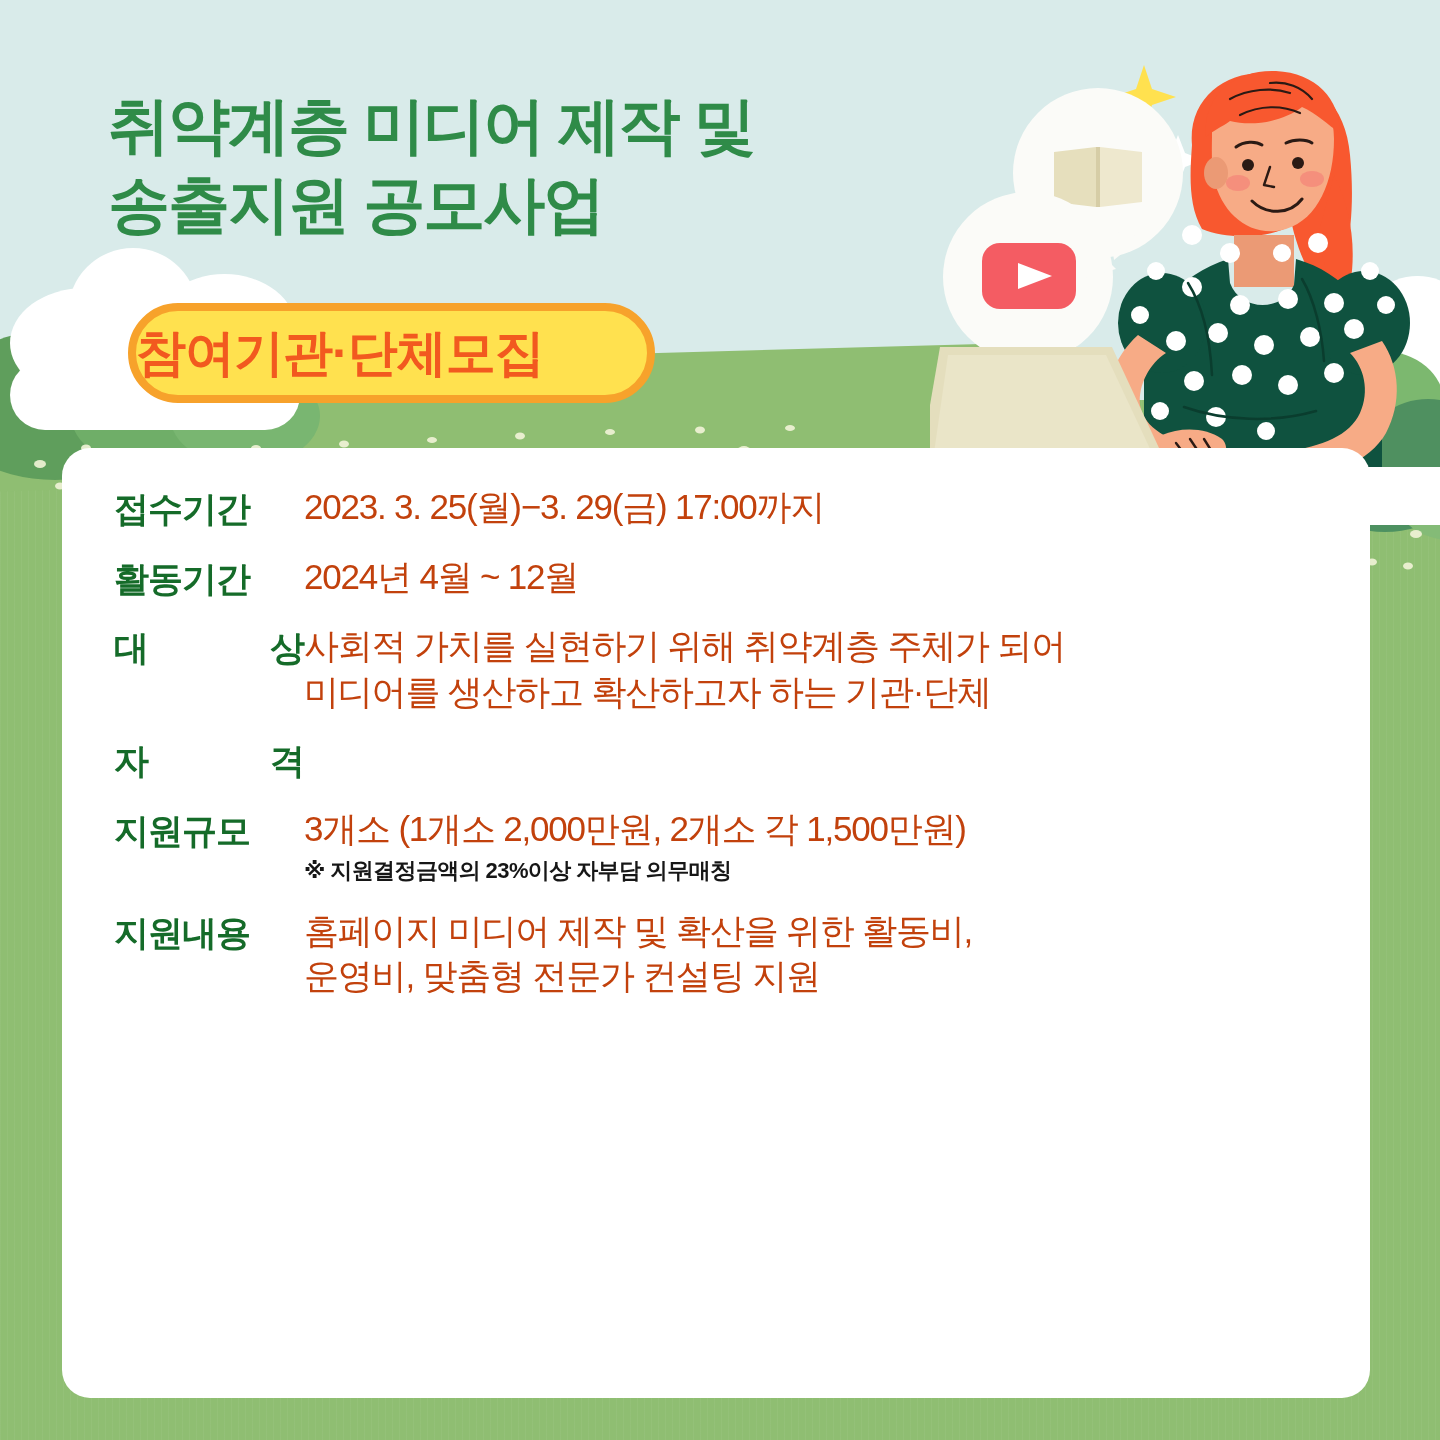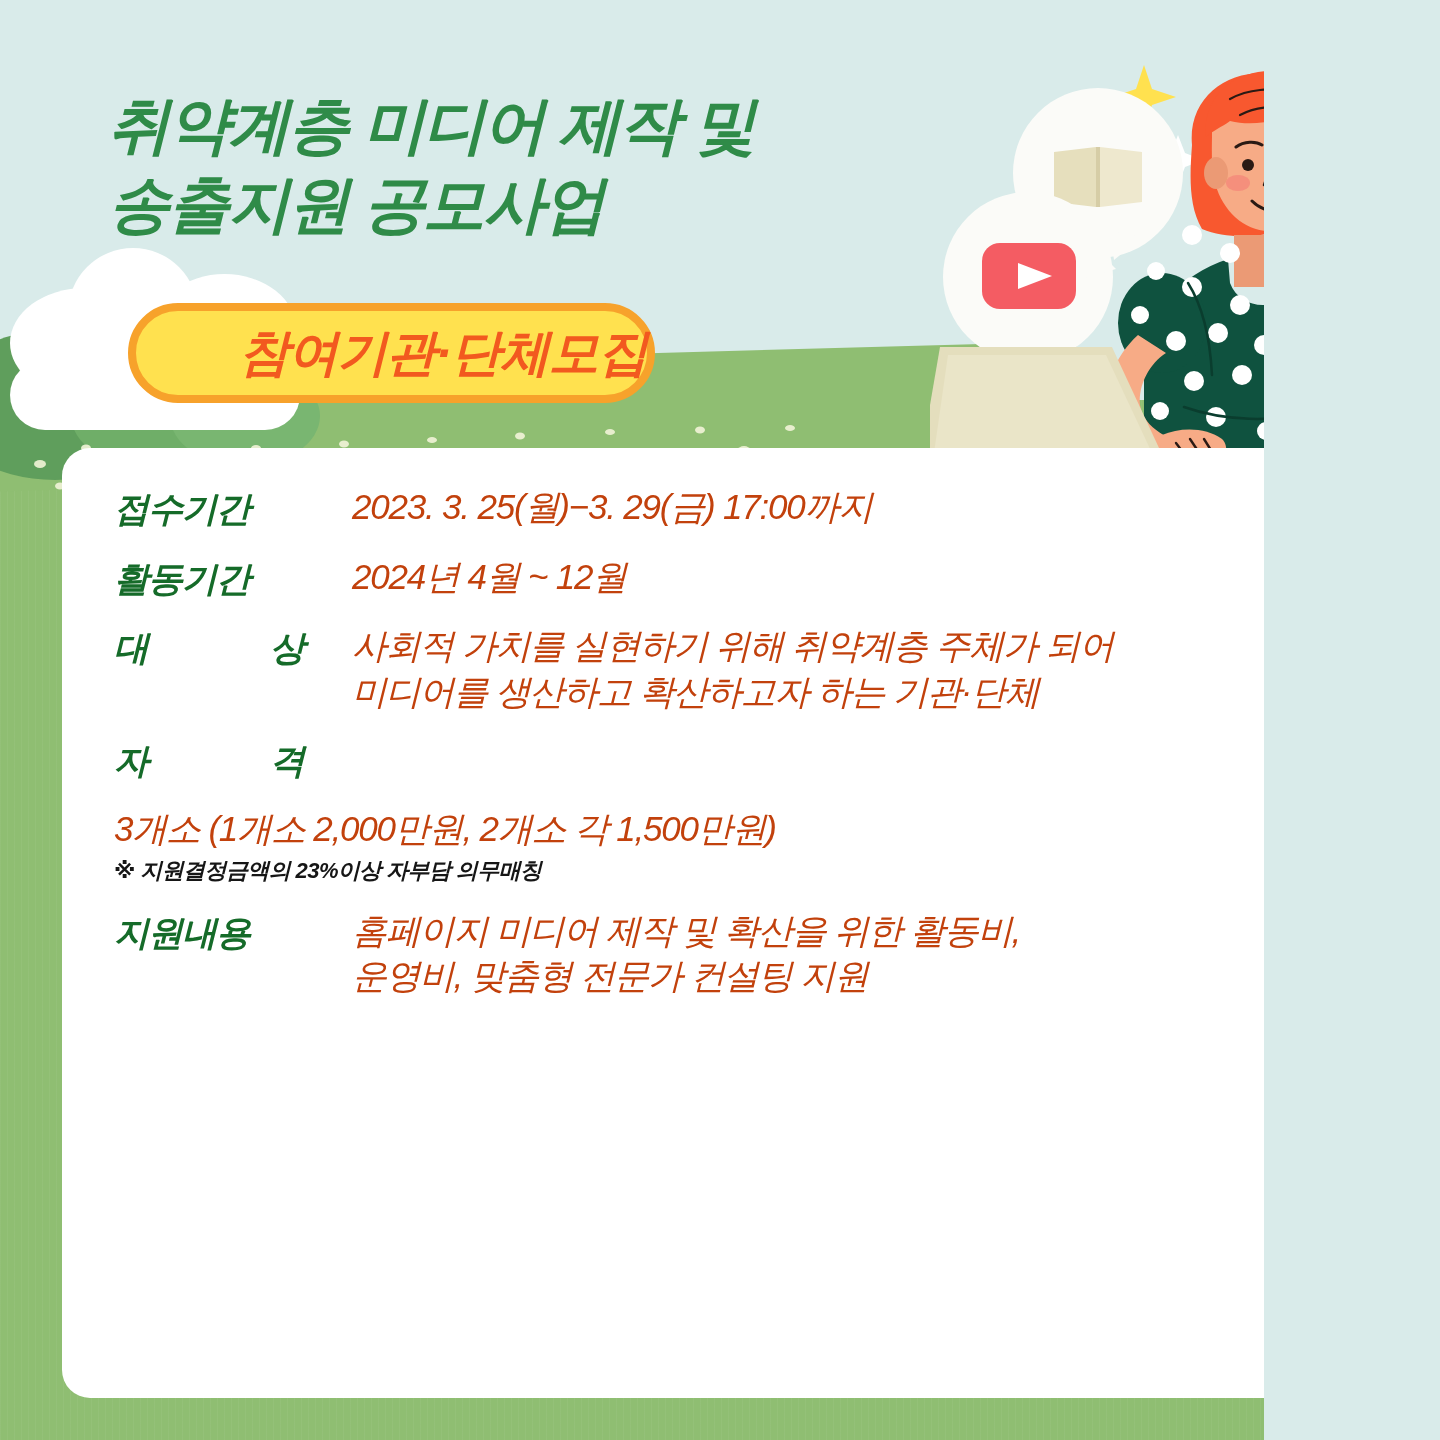--- a/index.html
+++ b/index.html
@@ -8,25 +8,24 @@
   }
   body {
     width: 1440px;
     height: 1440px;
     overflow: hidden;
     font-family: "Liberation Sans", "DejaVu Sans", sans-serif;
     background: #d9ebea;
   }
   #poster {
     position: relative;
-    width: 1264px;
+    width: 1440px;
     height: 1440px;
     overflow: hidden;
     background: #d9ebea;
-    font-style: italic;
   }
 
   
   .sky {
     position: absolute;
     left: 0; top: 0;
     width: 1440px; height: 470px;
     background: #d9ebea;
   }
   .grass-base {
@@ -116,21 +115,21 @@
     left: 128px;
     top: 303px;
     width: 527px;
     height: 100px;
     box-sizing: border-box;
     background: #ffe14f;
     border: 8px solid #f7a22b;
     border-radius: 52px;
     display: flex;
     align-items: center;
-    justify-content: flex-end;
+    justify-content: flex-start;
     z-index: 7;
   }
   .badge-text {
     font-size: 50px;
     font-weight: 800;
     color: #f2591f;
     letter-spacing: -1px;
   }
 
   
@@ -158,21 +157,20 @@
   .rows {
     position: absolute;
     left: 52px;
     top: 36px;
     width: 1220px;
   }
   .row {
     display: flex;
     align-items: flex-start;
     margin-bottom: 22px;
-    gap: 48px;
   }
   .row:last-child { margin-bottom: 0; }
 
   .label {
     width: 190px;
     flex: 0 0 190px;
     font-size: 35px;
     font-weight: 800;
     color: #156b29;
     letter-spacing: -1px;
@@ -419,20 +417,21 @@
         <div class="label spread">대 상</div>
         <div class="value">사회적 가치를 실현하기 위해 취약계층 주체가 되어
 미디어를 생산하고 확산하고자 하는 기관·단체</div>
       </div>
 
       <div class="row">
         <div class="label spread">자 격</div>
       </div>
 
       <div class="row">
+        <div class="label">지원규모</div>
         <div>
           <div class="value">3개소 (1개소 2,000만원, 2개소 각 1,500만원)</div>
           <div class="note">※ 지원결정금액의 23%이상 자부담 의무매칭</div>
         </div>
       </div>
 
       <div class="row">
         <div class="label">지원내용</div>
         <div class="value">홈페이지 미디어 제작 및 확산을 위한 활동비,
 운영비, 맞춤형 전문가 컨설팅 지원</div>

